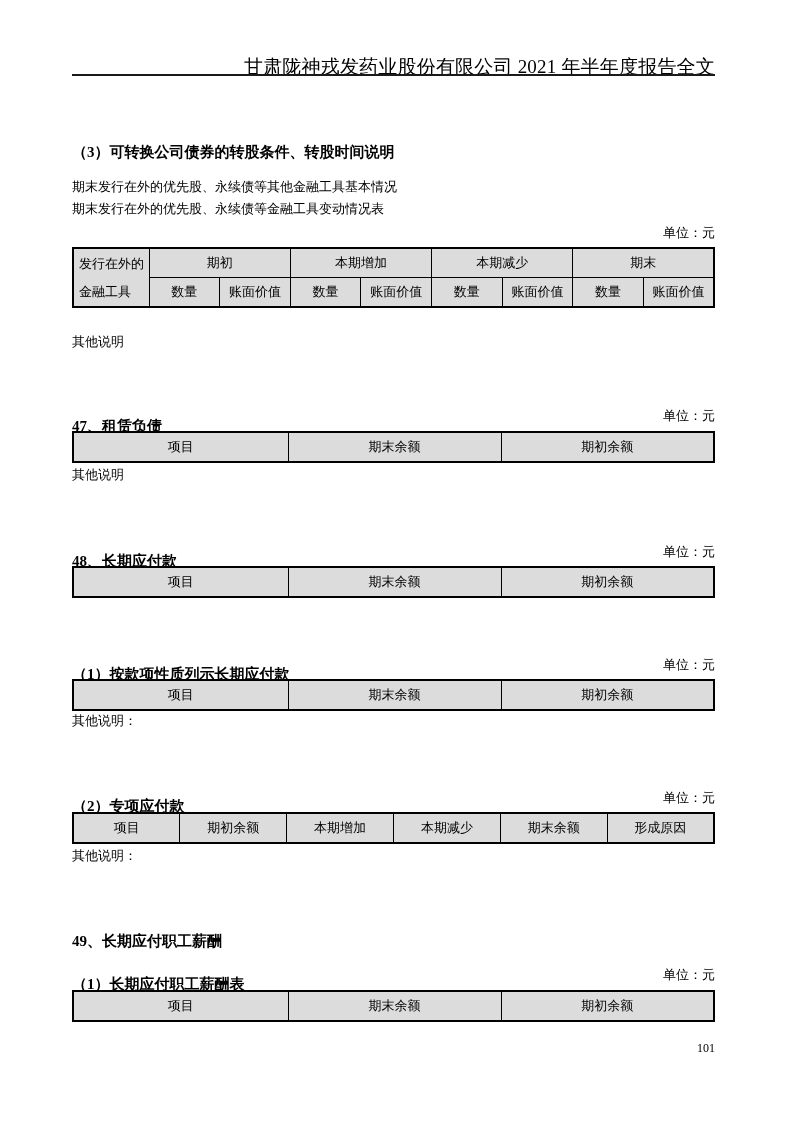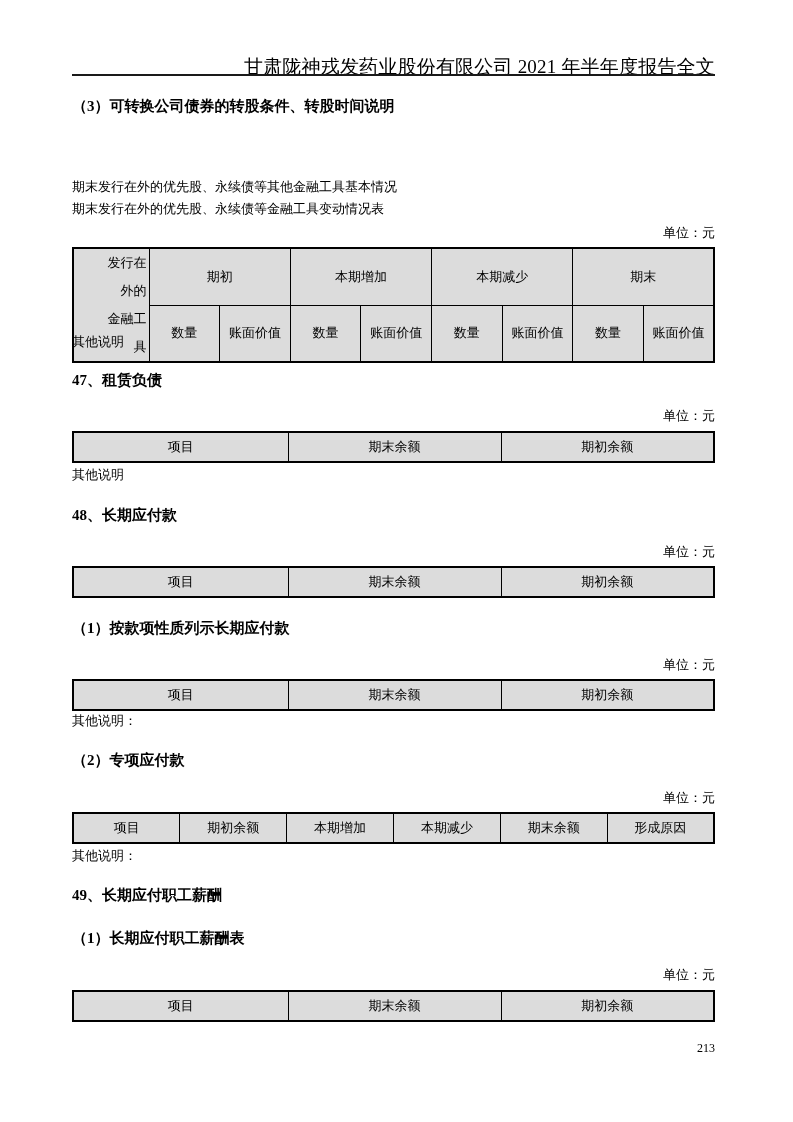--- a/index.html
+++ b/index.html
@@ -15,42 +15,42 @@
   .doc-header{
     top:54px;left:72px;width:643px;
     text-align:right;font-size:19px;letter-spacing:.2px;
   }
   .header-rule{
     top:74px;left:72px;width:643px;height:0;
     border-top:2px solid #1a1a1a;
   }
   .sec-heading{
     left:72px;width:643px;
-    font-size:15px;font-weight:bold;white-space:nowrap;
+    font-size:15px;font-weight:bold;white-space:nowrap;margin-top:46px;
   }
   .body-text{
     left:72px;width:643px;font-size:13px;white-space:nowrap;
   }
   .unit{
     left:72px;width:643px;text-align:right;font-size:13px;
   }
   table.tbl{
     position:absolute;left:72px;width:643px;
     border-collapse:collapse;table-layout:fixed;
     border:2px solid #000;
     background:#dcdcdc;
   }
   table.tbl td{
     border:1px solid #000;
     text-align:center;vertical-align:middle;
     font-size:13px;height:28px;padding:0 2px;
     overflow:hidden;
   }
   table.tbl td.corner{
-    text-align:right;padding-left:23px;
+    text-align:left;padding-left:5px;
   }
   .corner div{line-height:28px;}
   .footer-pagenum{
     top:1041px;left:72px;width:643px;
     text-align:right;font-size:12px;
   }
 </style>
 </head>
 <body>
 
@@ -200,15 +200,15 @@
       </colgroup>
     <tbody>
       <tr>
         <td>项目</td>
         <td>期末余额</td>
         <td>期初余额</td>
       </tr>
     </tbody>
   </table>
 
-  <div class="abs footer-pagenum">213</div>
+  <div class="abs footer-pagenum">101</div>
 
 </div>
 
 </body></html>

